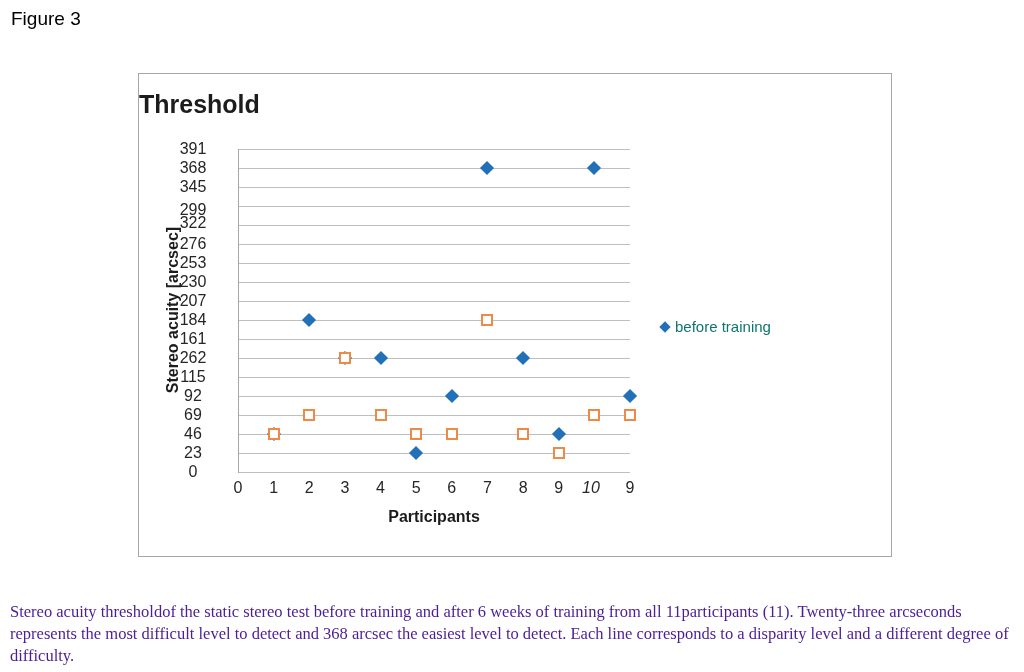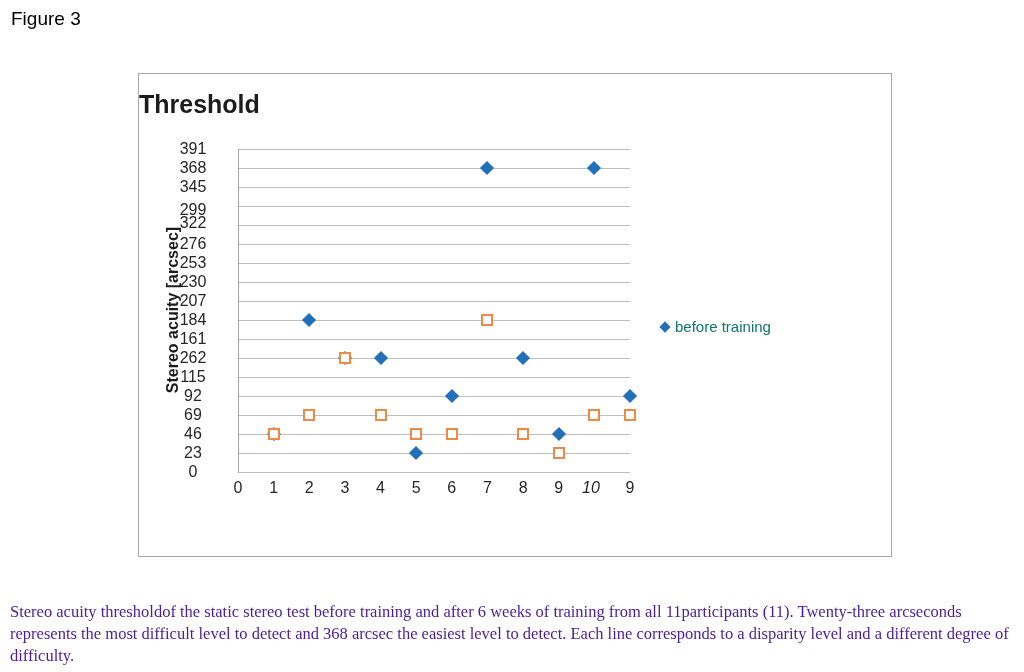--- a/index.html
+++ b/index.html
@@ -70,20 +70,21 @@
   }
 </style>
 </head>
 <body>
 
 <div class="figure-label">Figure 3</div>
 
 <div class="chart-box">
   <div class="chart-title">Threshold</div>
   <div class="y-axis-title">Stereo acuity [arcsec]</div>
+  <div class="x-axis-title">Participants</div>
 
   <div class="legend">
     <div class="legend-item">
       <span class="legend-diamond" style="background: rgb(34, 113, 184);"></span>
       <span>before training</span>
     </div>
   </div>
 <div class="gridline" style="top: 398px; background: rgb(191, 191, 191);"></div>
     <div class="ytick" style="top: 388px;">0</div>
     <div class="gridline" style="top: 379px; background: rgb(191, 191, 191);"></div>

